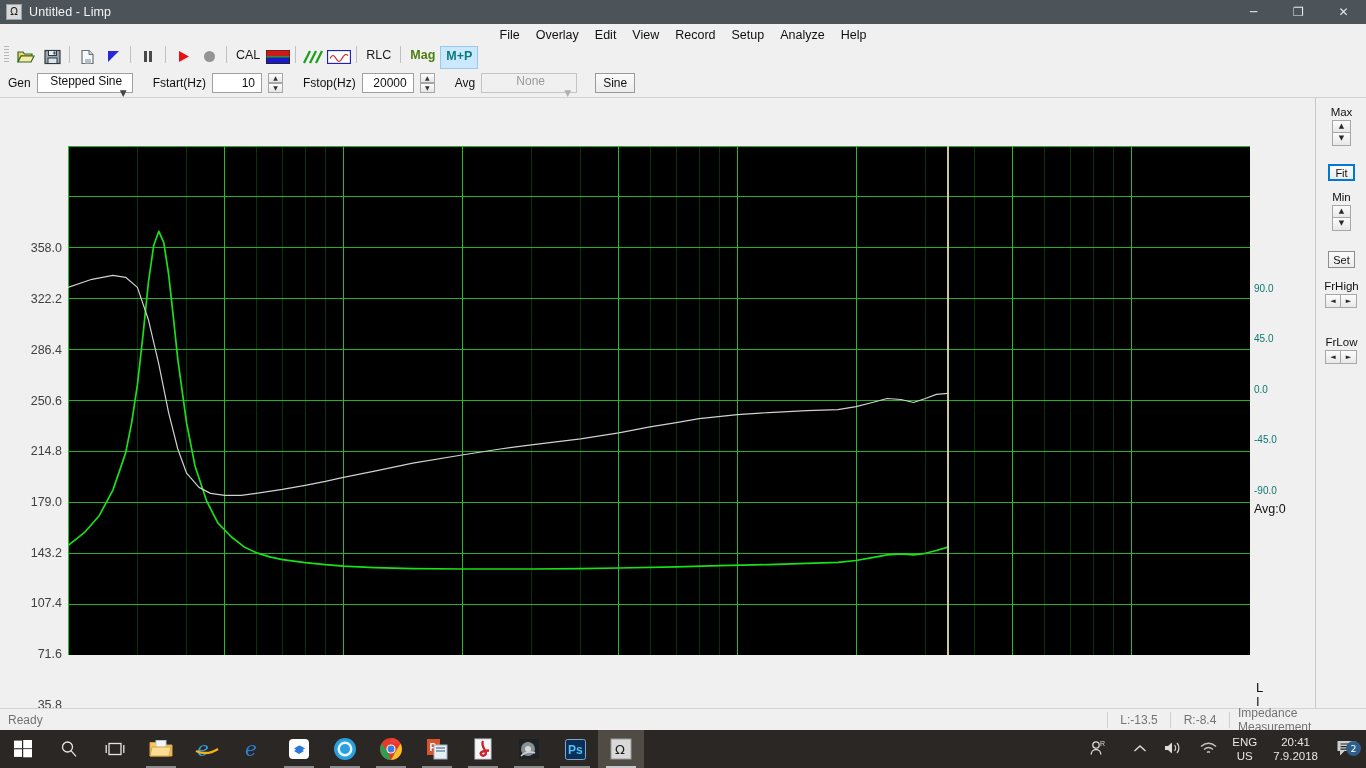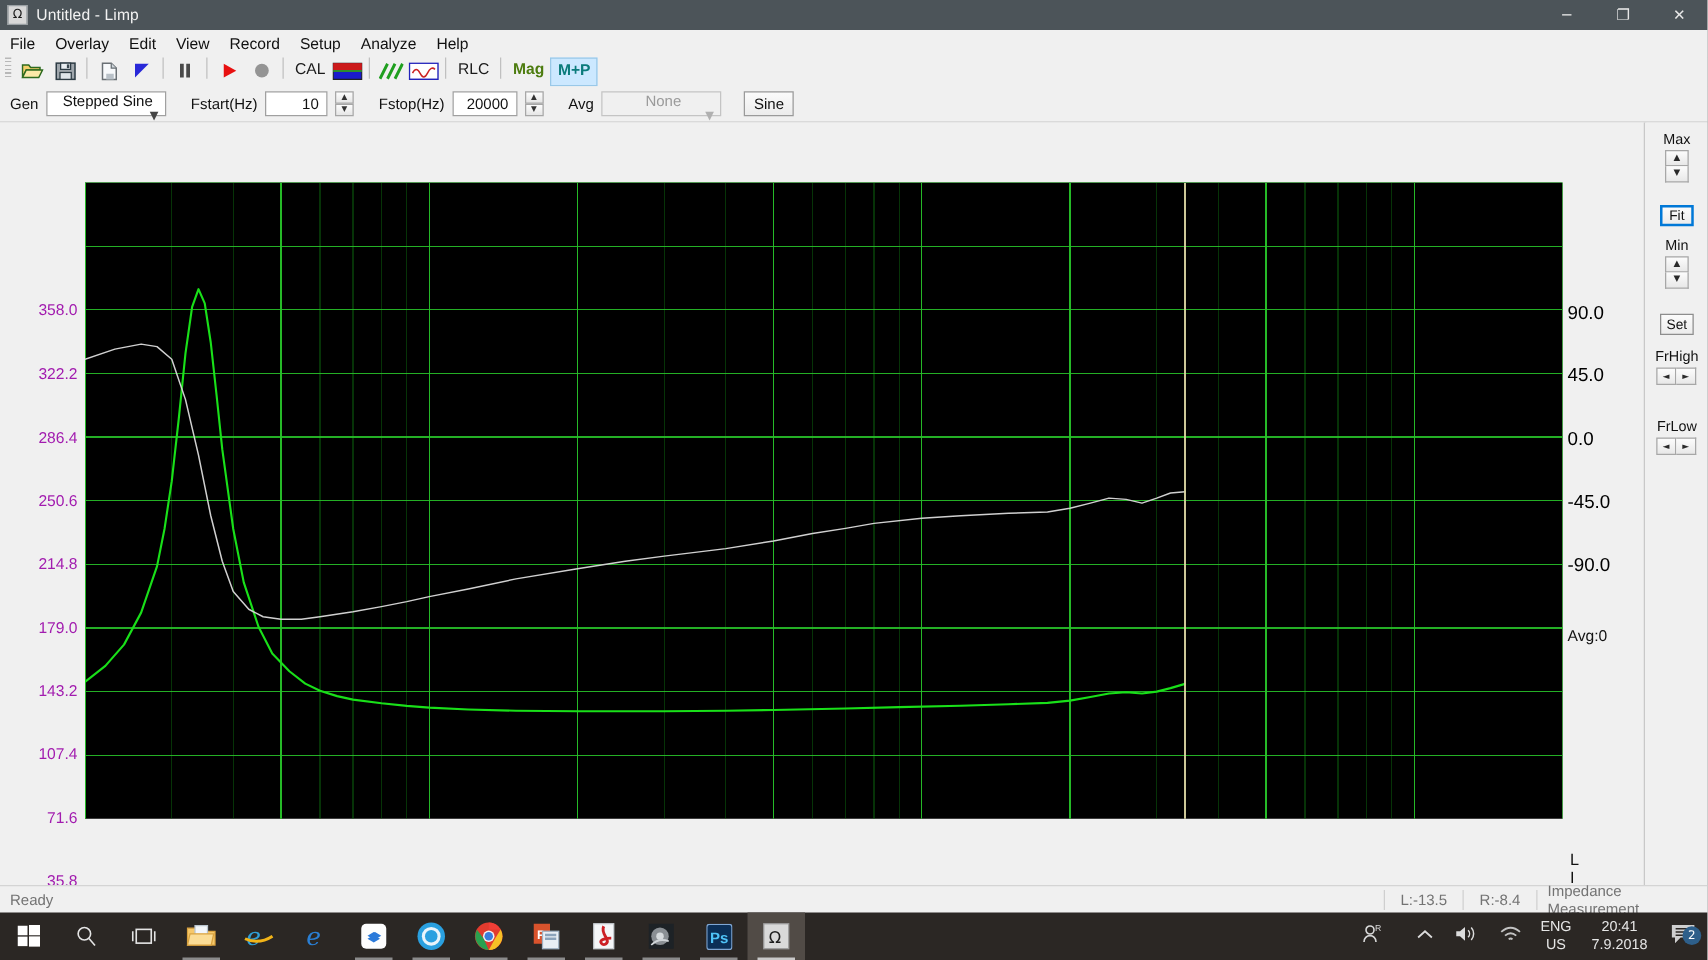--- a/index.html
+++ b/index.html
@@ -38,20 +38,21 @@
     color: #e8e8e8; font-size: 12px; font-family: "DejaVu Sans", sans-serif;
   }
 
   
   .menubar {
     position: absolute; top: 24px; left: 0;
     width: 1366px; height: 22px;
     background: #f0f0f0;
     display: flex; align-items: center;
     padding-left: 0;
+    justify-content: center;
   }
   .menubar .mi {
     font-size: 12.5px; color: #101010;
     padding: 2px 8px; cursor: default;
   }
 
   
   .toolbar {
     position: absolute; top: 46px; left: 0;
     width: 1366px; height: 23px;
@@ -137,22 +138,22 @@
     background: #000;
   }
   .plot svg { display:block; }
 
   .ax-title {
     position:absolute; font-size:13px; color:#1d1d1d;
   }
   #mag-title { left: 72px; top: 131px; }
   #imp-title { left: 618px; top: 131px; }
   #phase-title { right: 103px; top: 131px; }
-  .ytickL { position:absolute; width:58px; text-align:right; font-size:12.5px; color:#a21caf; left:4px; }
-  .ytickR { position:absolute; font-size:15px; color:#000000; left:1254px; }
+  .ytickL { position:absolute; width:58px; text-align:right; font-size:12.5px; color:#404040; left:4px; }
+  .ytickR { position:absolute; font-size:10px; color:#0f766e; left:1254px;margin-top:41px; }
   .xtick  { position:absolute; font-size:12.5px; color:#111; top:665px; }
   .avg-label { position:absolute; left:1254px; top:404px; font-size:12.5px; color:#111; }
   .limp-wm {
     position:absolute; left:1256px; top:583px;
     font-size:13px; color:#111; line-height:14px;
   }
 
   
   .rightpanel {
     position:absolute; top:98px; left:1317px;

